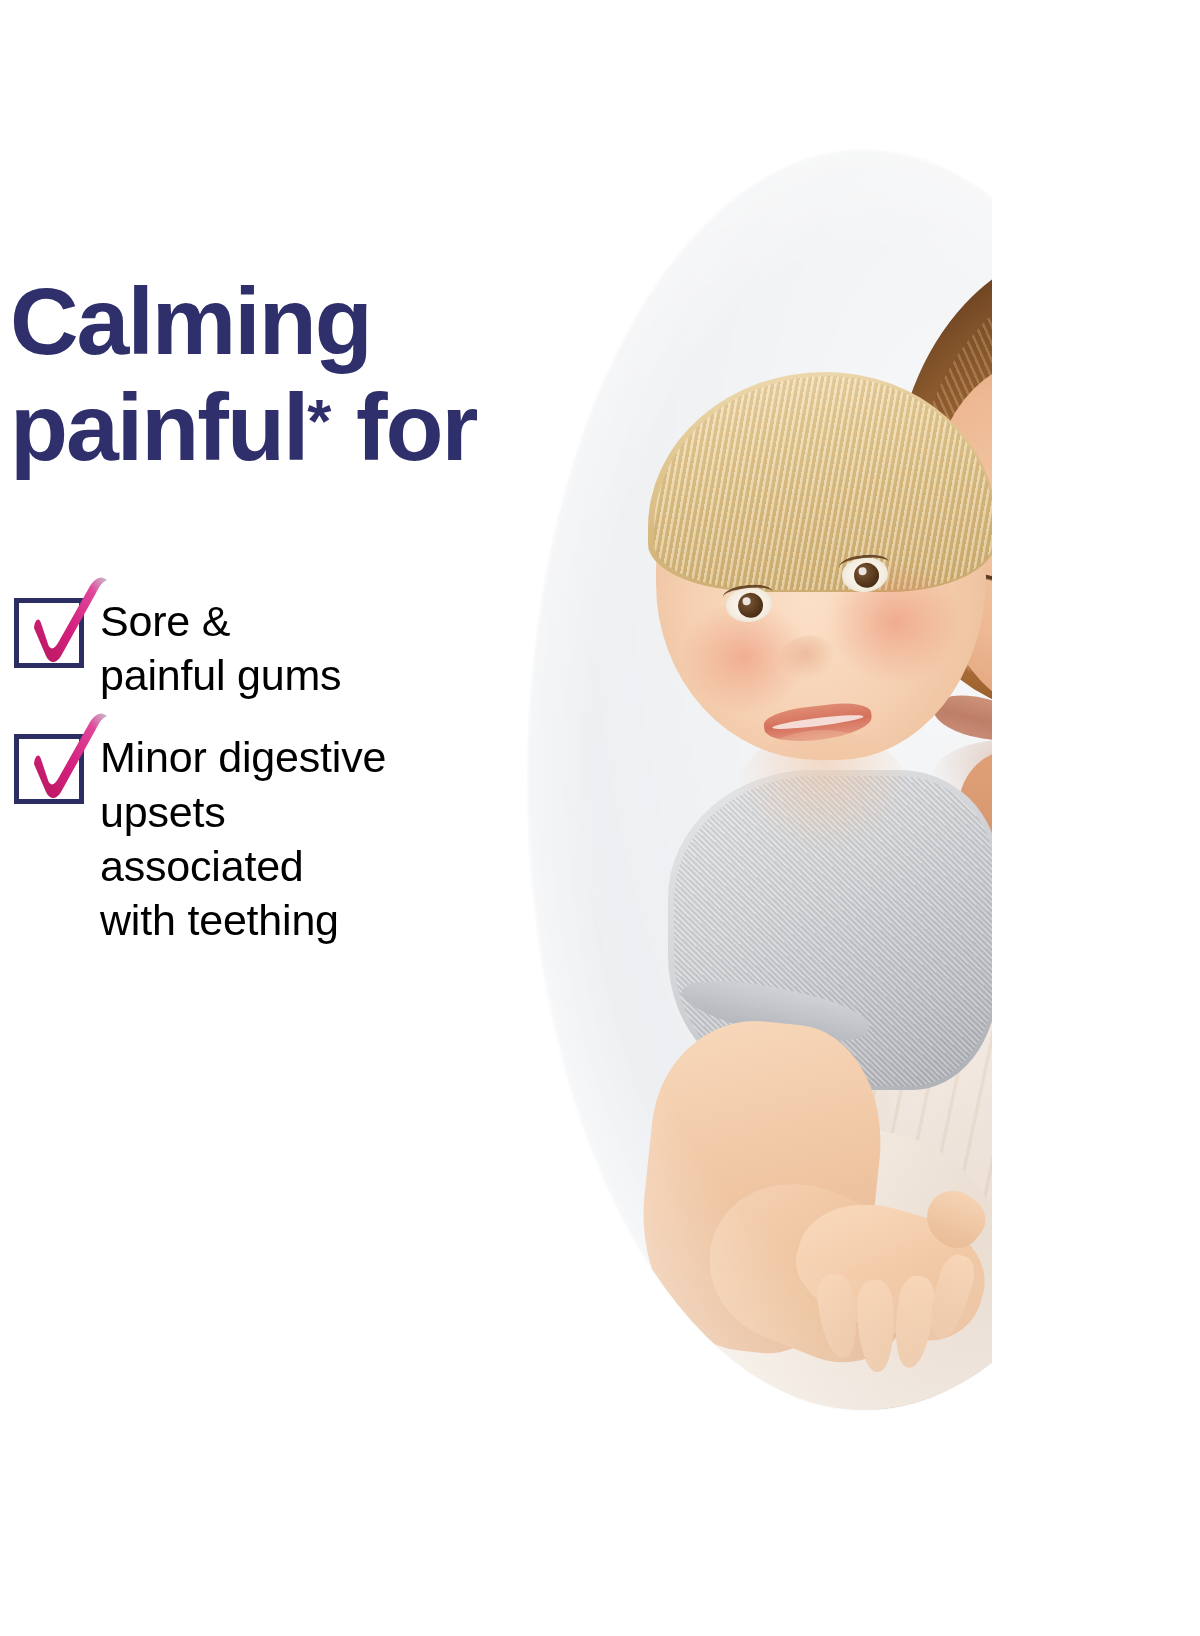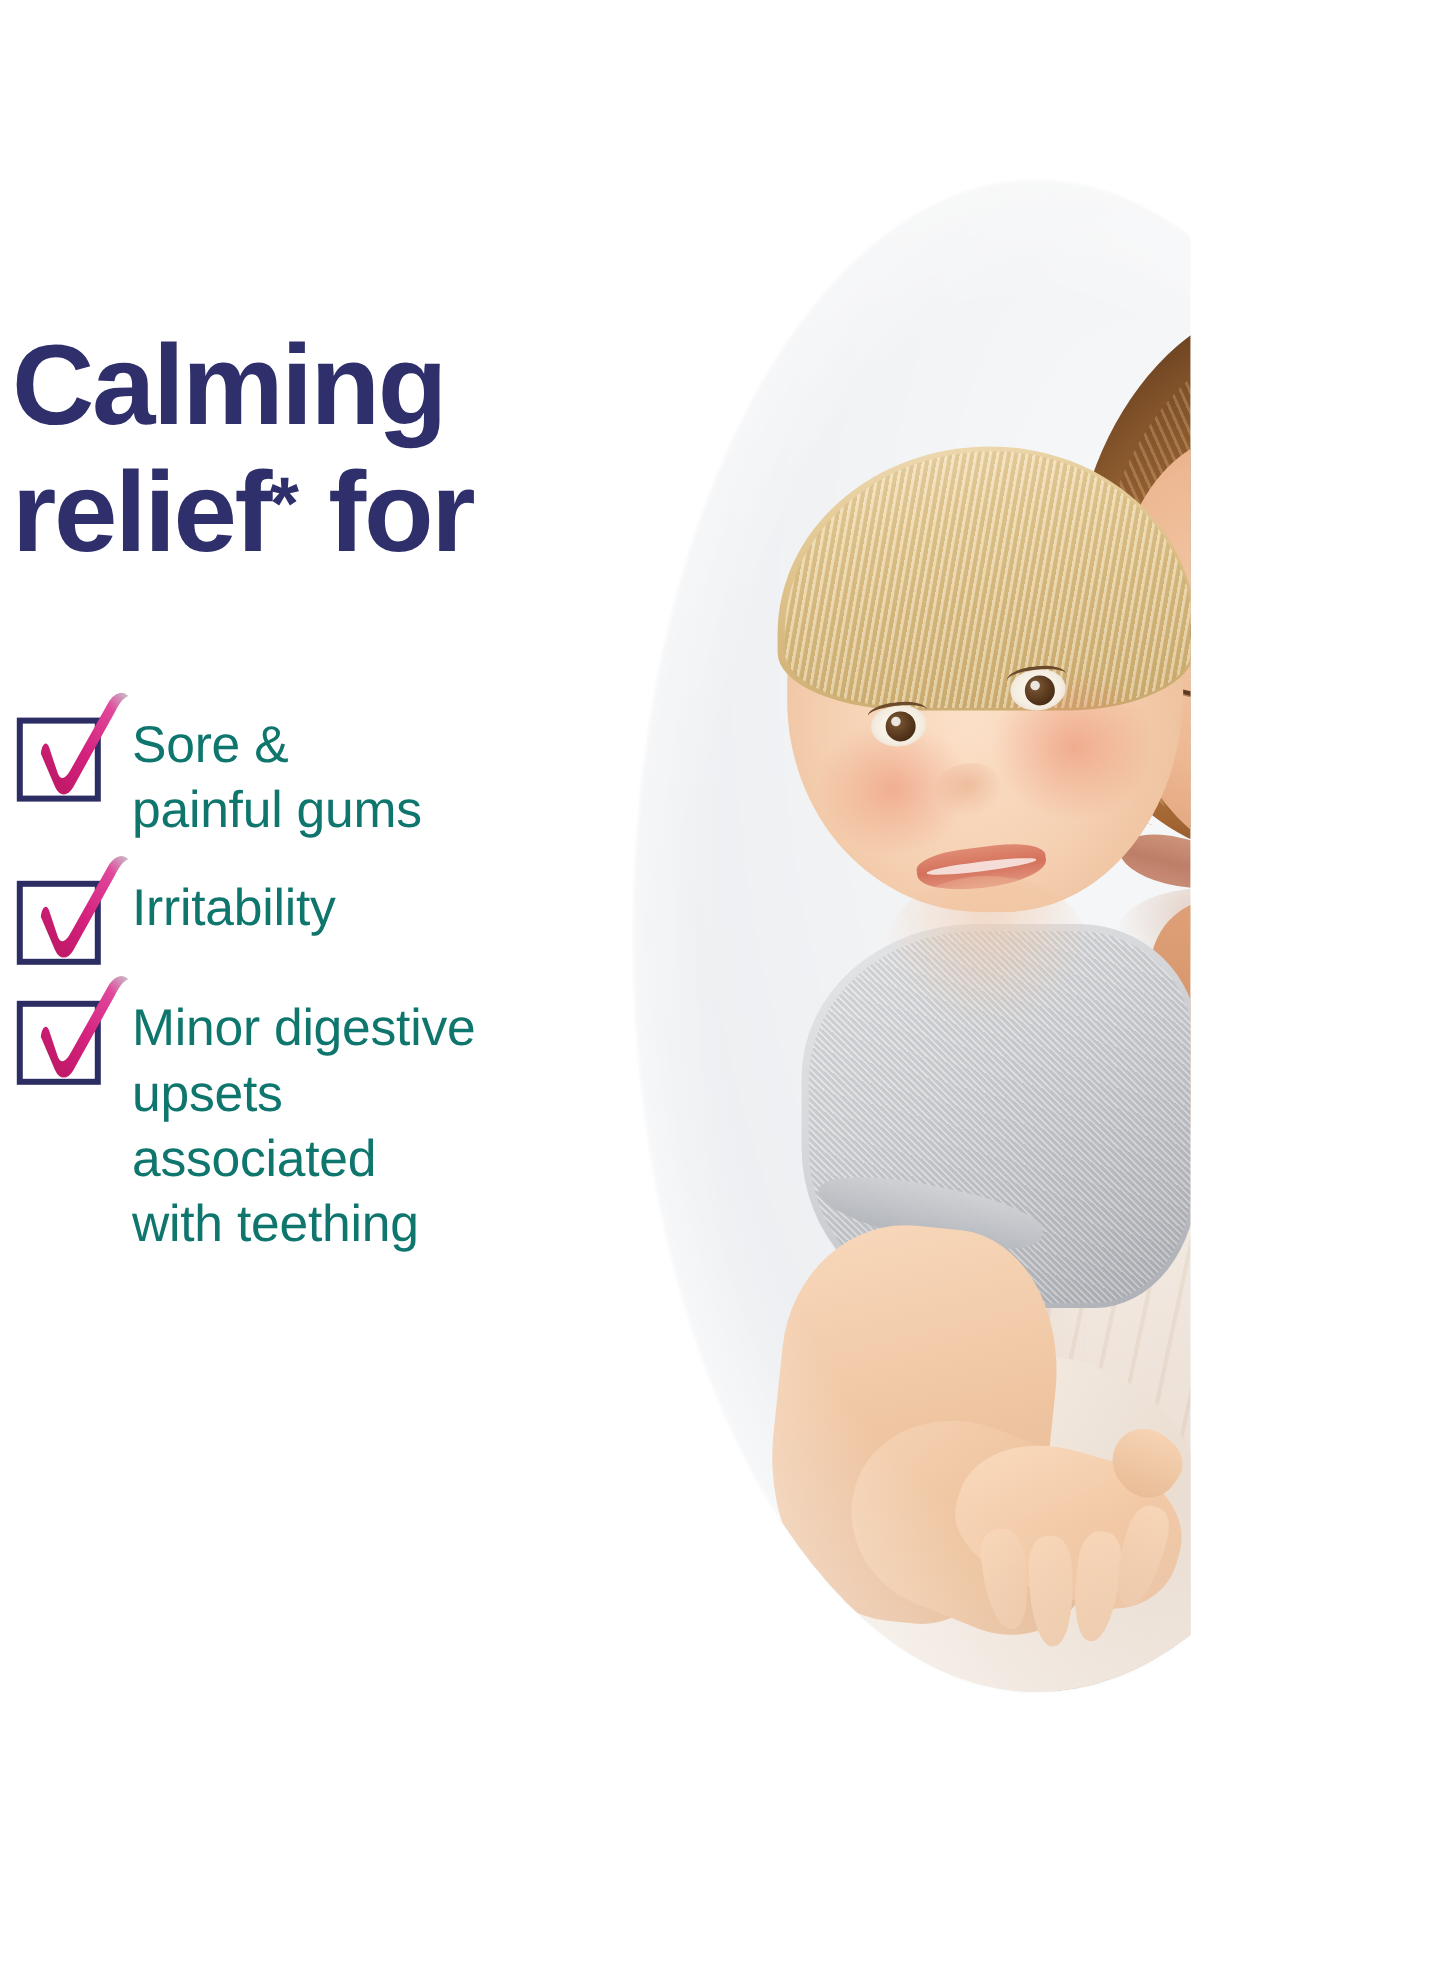--- a/index.html
+++ b/index.html
@@ -410,25 +410,24 @@
     position: absolute;
     left: -6px;
     top: -34px;
     width: 108px;
     height: 108px;
     overflow: visible;
   }
   .benefit-text {
     font-size: 43px;
     line-height: 1.26;
-    color: #0f766e;
+    color: #000000;
     letter-spacing: -0.2px;
     padding-top: 2px;
     max-width: 460px;
-    margin-left: 10px;
   }
 </style>
 </head>
 <body>
 
 <div class="ad">
 
   <div class="photo-stage">
     <div class="circle-backdrop"></div>
 
@@ -478,21 +477,21 @@
         <div class="finger f4"></div>
         <div class="thumb"></div>
 
         <div class="photo-soft-edge"></div>
       </div>
     </div>
   </div>
 
   <div class="content">
 
-    <h1 class="headline"><span>Calming</span><br><span>relief</span><span class="star">*</span><span> for</span></h1>
+    <h1 class="headline"><span>Calming</span><br><span>painful</span><span class="star">*</span><span> for</span></h1>
 
     <ul class="benefit-list">
 
       <li class="benefit">
         <span class="checkbox">
           <span class="box"></span>
           <svg class="tick" viewBox="0 0 108 108">
             <defs>
               <linearGradient id="pinkA" x1="0" y1="1" x2="1" y2="0">
                 <stop offset="0%" stop-color="#b8175f"></stop>
@@ -501,29 +500,20 @@
                 <stop offset="100%" stop-color="#c9c3cc"></stop>
               </linearGradient>
             </defs>
             <path d="M26 64 C27 55 31 53 33 59 L40 80 C42 86 46 86 50 79 L82 22 C86 15 92 12 96 14 L99 16 C94 18 91 23 88 29 L53 92 C48 100 42 100 38 92 Z" fill="url(#pinkA)"></path>
           </svg>
         </span>
         <span class="benefit-text" style="white-space: pre-line;">Sore &amp;
 painful gums</span>
       </li>
 
-      <li class="benefit">
-        <span class="checkbox">
-          <span class="box"></span>
-          <svg class="tick" viewBox="0 0 108 108">
-            <path d="M26 64 C27 55 31 53 33 59 L40 80 C42 86 46 86 50 79 L82 22 C86 15 92 12 96 14 L99 16 C94 18 91 23 88 29 L53 92 C48 100 42 100 38 92 Z" fill="url(#pinkA)"></path>
-          </svg>
-        </span>
-        <span class="benefit-text" style="white-space: pre-line;">Irritability</span>
-      </li>
 
       <li class="benefit">
         <span class="checkbox">
           <span class="box"></span>
           <svg class="tick" viewBox="0 0 108 108">
             <path d="M26 64 C27 55 31 53 33 59 L40 80 C42 86 46 86 50 79 L82 22 C86 15 92 12 96 14 L99 16 C94 18 91 23 88 29 L53 92 C48 100 42 100 38 92 Z" fill="url(#pinkA)"></path>
           </svg>
         </span>
         <span class="benefit-text" style="white-space: pre-line;">Minor digestive
 upsets

